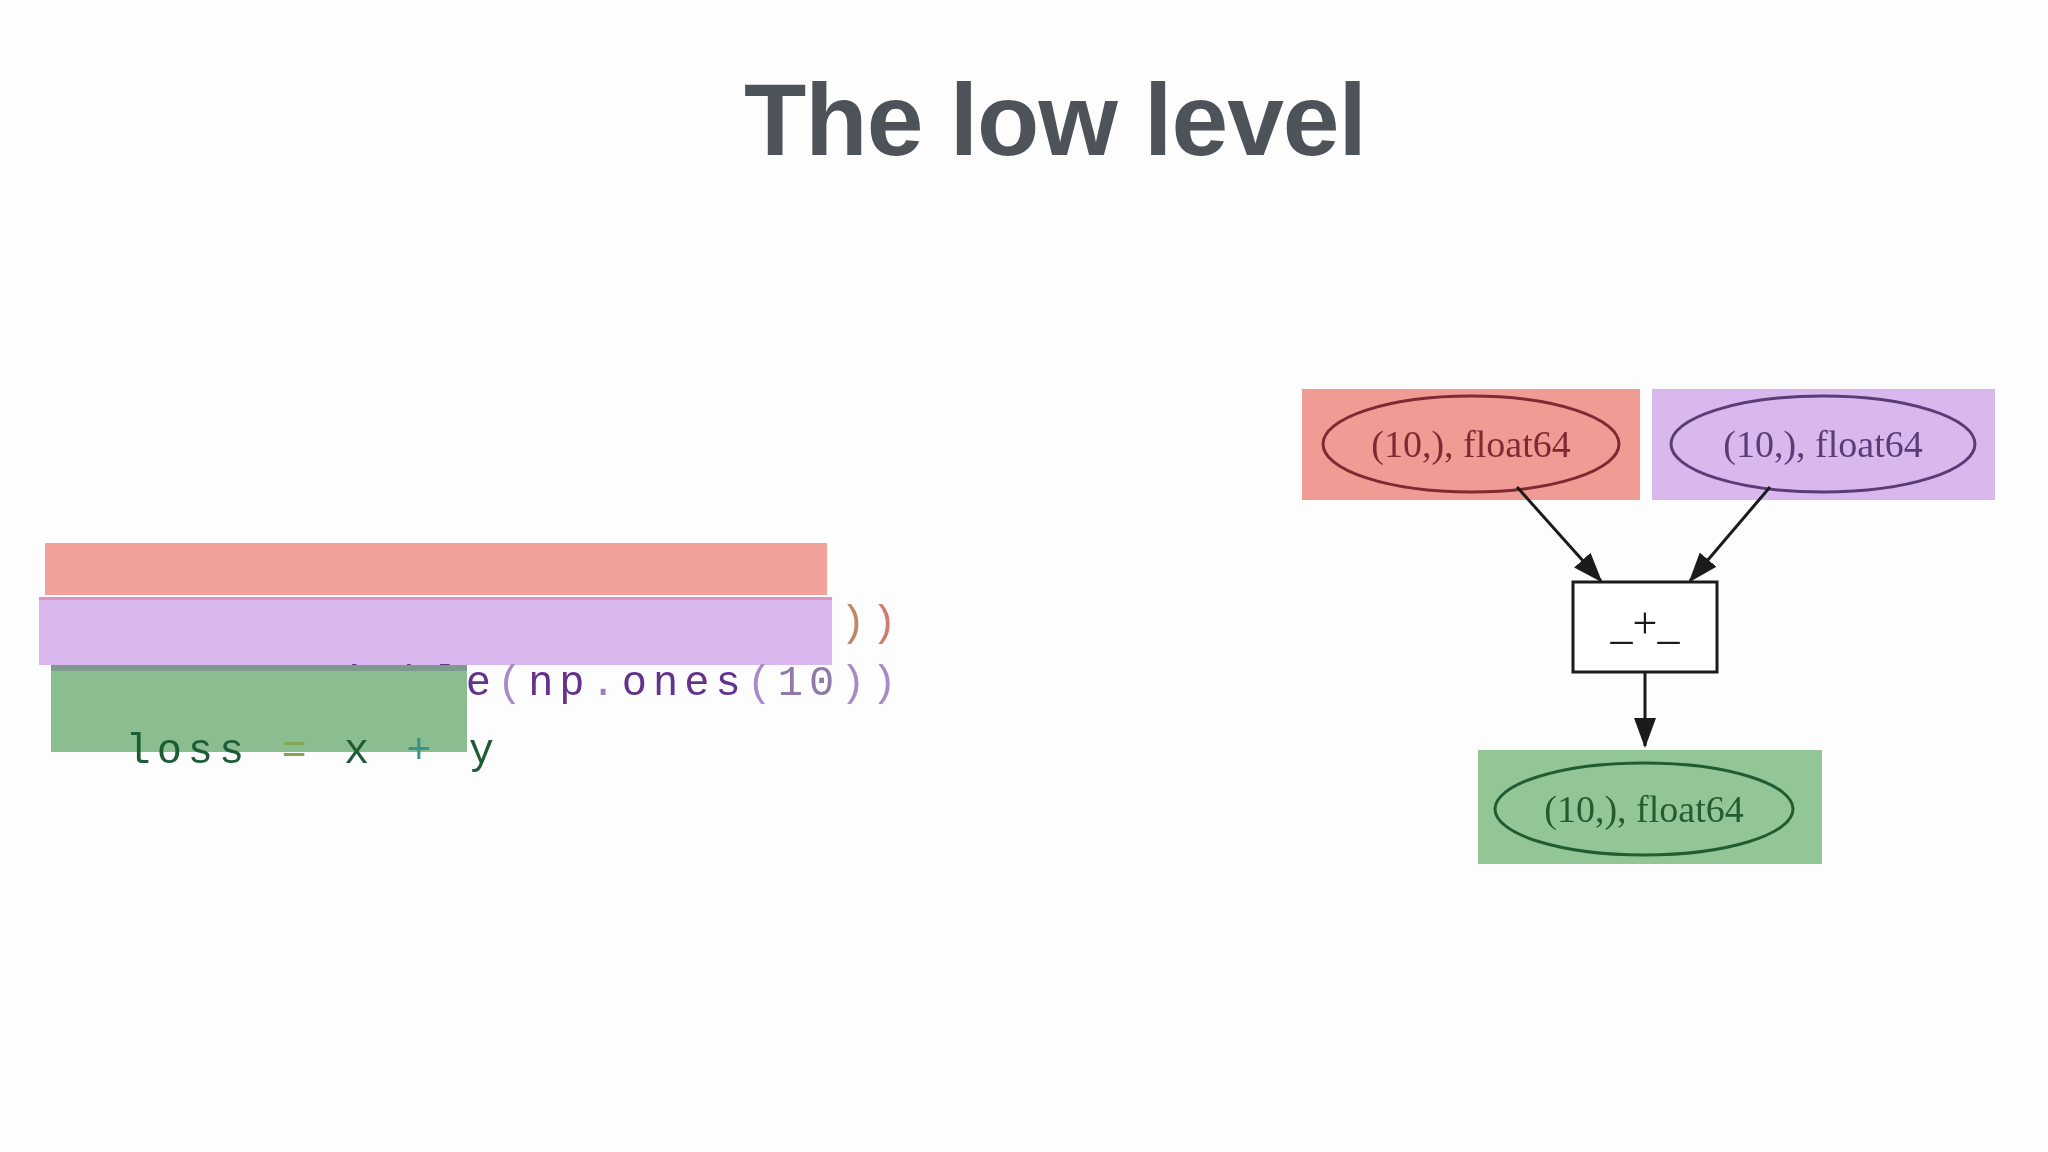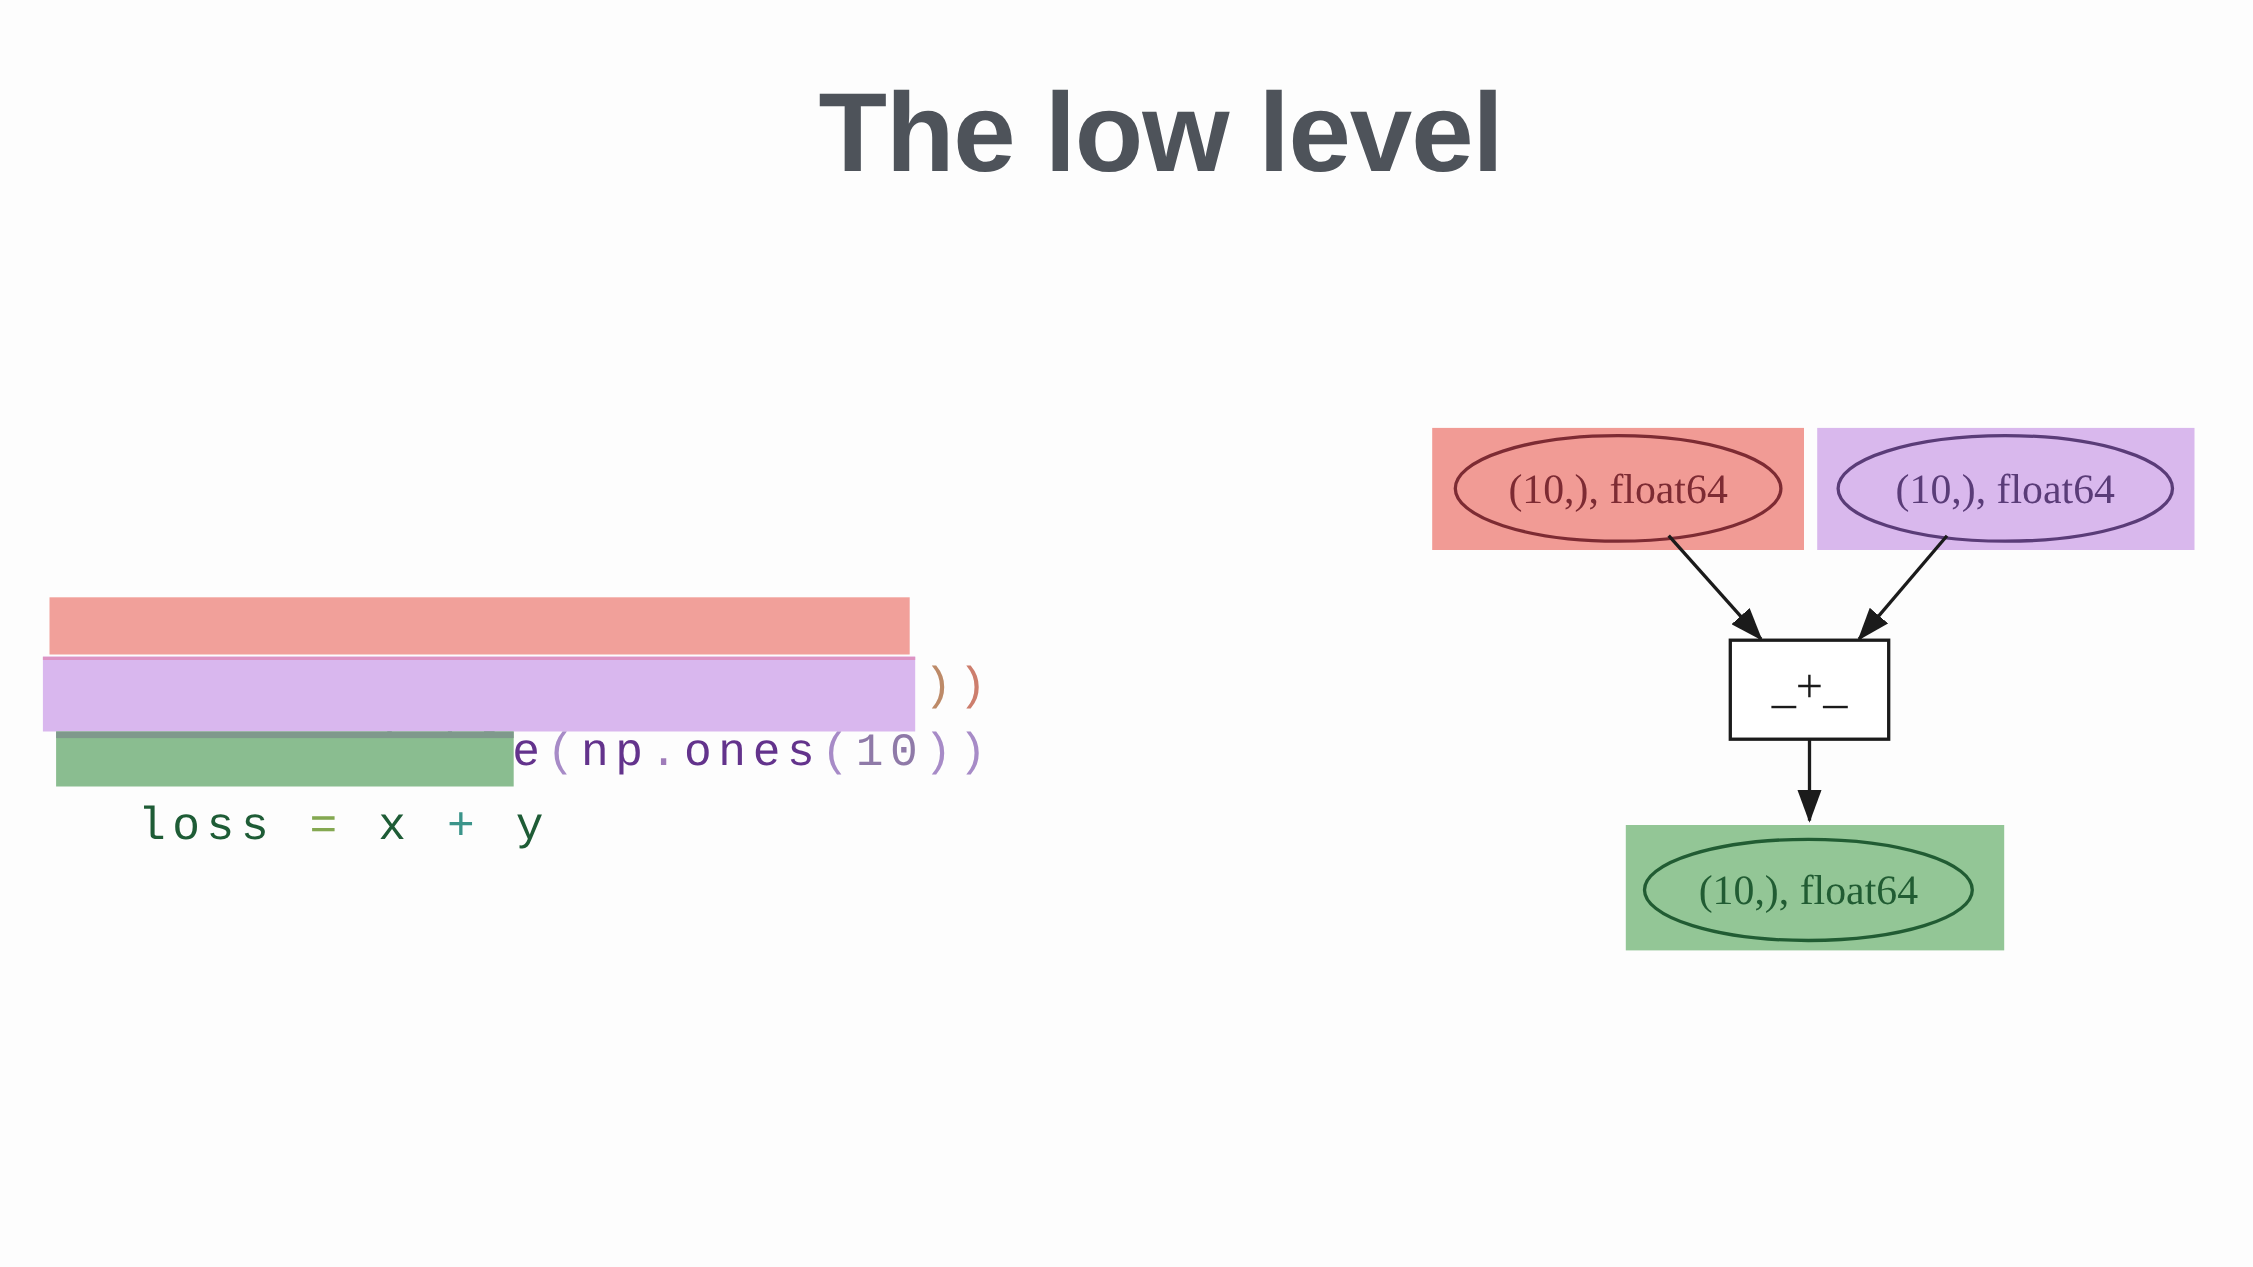--- a/index.html
+++ b/index.html
@@ -16,21 +16,21 @@
   }
   
   .code-line{
     position:absolute;
     font-family:"Liberation Mono", monospace;
     font-size:42px;letter-spacing:6px;white-space:pre;
     box-sizing:border-box;
   }
   .code-line-1{left:45px;top:543px;width:782px;height:52px;line-height:54px;padding-left:15px;}
   .code-line-2{left:39px;top:597px;width:793px;height:68px;line-height:56px;padding-left:21px;border-top:3px solid #dd93c3;}
-  .code-line-3{left:51px;top:665px;width:416px;height:50px;line-height:54px;padding-left:12px;border-top:6px solid #7f998c;}
+  .code-line-3{left:51px;top:665px;width:416px;height:87px;line-height:54px;padding-left:12px;border-top:6px solid #7f998c;}
   .tok{display:inline;}
   .r-main{color:#8c3038;}
   .r-op{color:#bf7948;}
   .r-paren{color:#cd7e6d;}
   .r-paren2{color:#bd8a68;}
   .r-num{color:#a87a50;}
   .p-main{color:#63338c;}
   .p-op{color:#9f7cba;}
   .p-paren{color:#a78bc7;}
   .p-num{color:#8f7aa8;}

